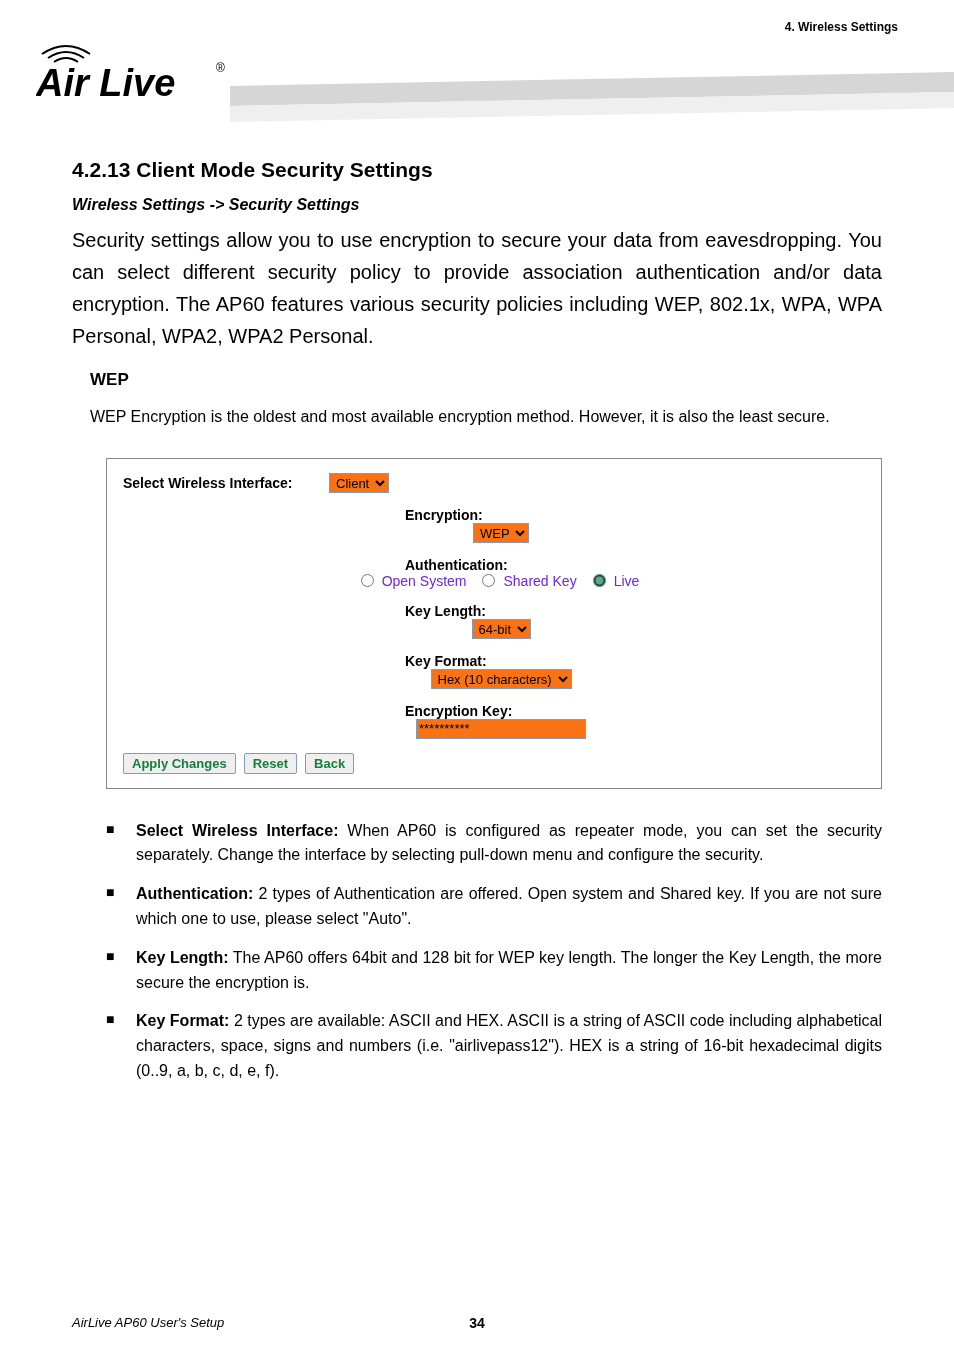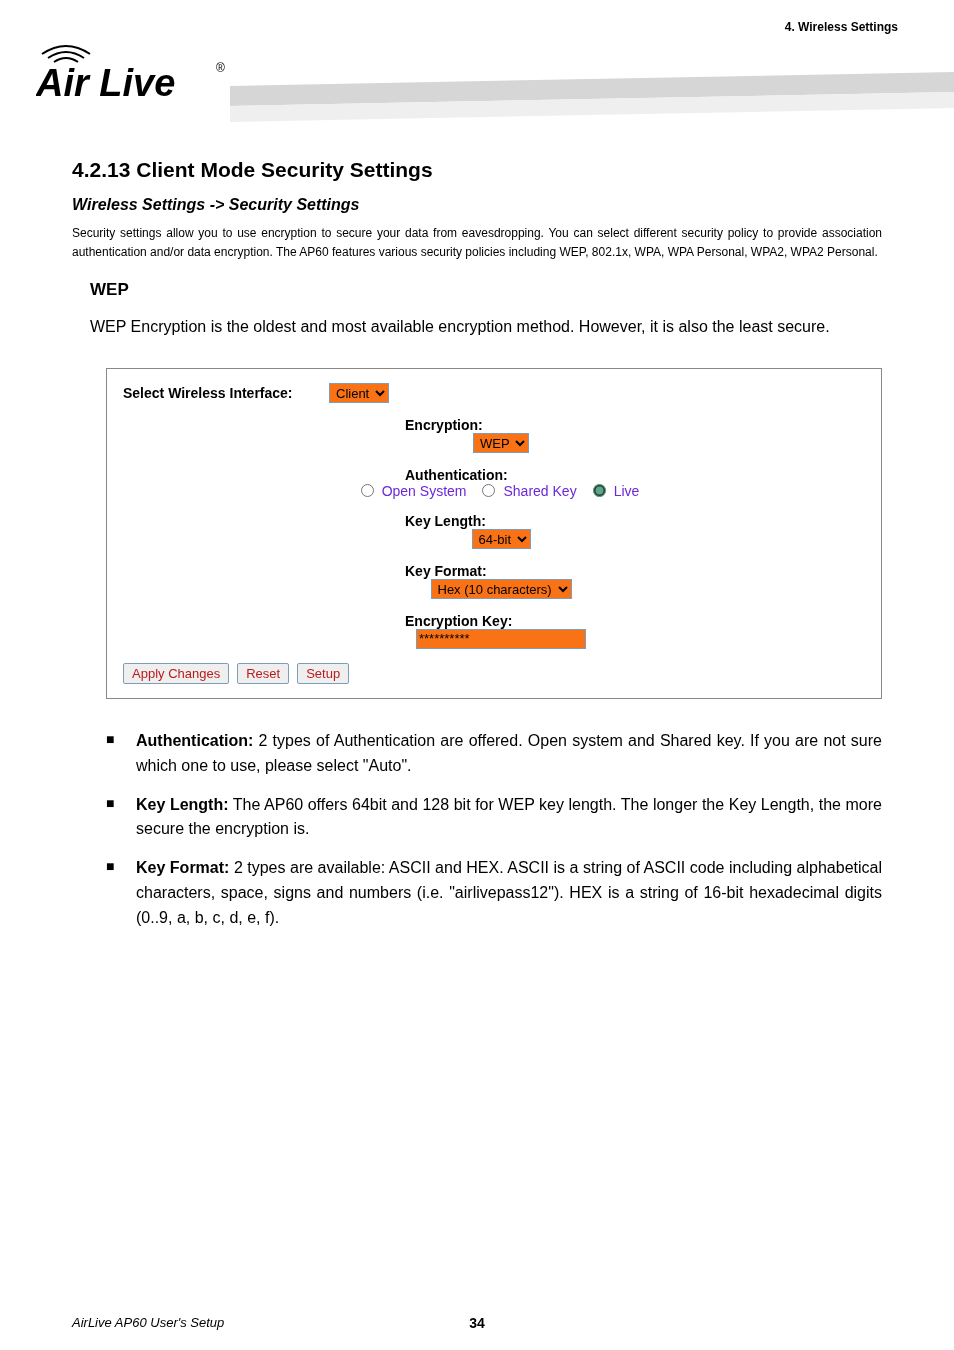--- a/index.html
+++ b/index.html
@@ -8,21 +8,21 @@
   .header { position: relative; height: 148px; }
   .header-text { position: absolute; top: 20px; right: 56px; font-size: 12px; color: #000; font-weight: bold; }
   .logo { position: absolute; top: 32px; left: 36px; }
   .logo svg { display: block; }
   .ribbon { position: absolute; top: 72px; left: 230px; right: 0; height: 52px; }
 
   .content { padding: 0 72px 0 72px; }
 
   h2.section-title { font-size: 21px; font-weight: bold; margin-top: 10px; margin-bottom: 14px; color: #000; }
   .subhead { font-style: italic; font-weight: bold; font-size: 16px; margin-bottom: 10px; }
-  p.body-text { font-size: 12px; line-height: 1.6; text-align: justify; margin-bottom: 18px; }
+  p.body-text { font-size: 20px; line-height: 1.6; text-align: justify; margin-bottom: 18px; }
 
   .wep-head { font-size: 17px; font-weight: bold; margin: 14px 0 14px 18px; }
   .wep-desc { font-size: 16px; line-height: 1.6; margin: 0 0 28px 18px; text-align: justify; }
 
   .panel { border: 1px solid #888; margin: 0 0 30px 34px; padding: 14px 16px 14px 16px; background: #fff; }
   .panel-title { color: #8c8c8c; font-size: 15px; font-weight: bold; display: flex; align-items: center; gap: 6px; margin-bottom: 18px; }
   .panel-title .circ { width: 14px; height: 14px; border: 2px solid #8c8c8c; border-radius: 50%; display: inline-flex; align-items: center; justify-content: center; }
   .panel-title .circ .dot { width: 4px; height: 4px; background: #8c8c8c; border-radius: 50%; }
 
   .row { display: flex; align-items: center; margin-bottom: 14px; }
@@ -31,21 +31,21 @@
   .row.indent .lbl { width: 192px; }
   .row .val { display: flex; align-items: center; gap: 6px; }
 
   select.fake, input.fake { font-family: Arial, sans-serif; font-size: 13px; border: 1px solid #7e9db9; background: #f97316; padding: 1px 2px; }
   select.fake { height: 20px; }
   .hex-input { width: 170px; height: 20px; }
 
   .radio-row span.rtxt { font-size: 14px; color: #6d28d9; margin-right: 6px; }
   input[type=radio] { margin: 0 2px 0 4px; accent-color: #5a8; }
 
-  .btn { font-size: 13px; border: 1px solid #7e9db9; background: #efefef; padding: 2px 8px; border-radius: 2px; color: #b91c1c; }
+  .btn { font-size: 13px; border: 1px solid #7e9db9; background: #efefef; padding: 2px 8px; border-radius: 2px; color: #15803d; font-weight: bold; }
   .btn-row { display: flex; gap: 8px; margin-top: 6px; }
 
   ul.bullets { list-style: none; margin-left: 34px; }
   ul.bullets li { position: relative; padding-left: 30px; font-size: 16px; line-height: 1.55; margin-bottom: 14px; text-align: justify; }
   ul.bullets li::before { content: "■"; position: absolute; left: 0; top: 0; font-size: 14px; }
 
   .footer { position: absolute; bottom: 20px; left: 72px; right: 72px; display: flex; font-size: 13px; }
   .footer .ftitle { font-style: italic; }
   .footer .fpage { position: absolute; left: 50%; transform: translateX(-50%); font-weight: bold; font-size: 14px; }
 </style>
@@ -136,25 +136,26 @@
     <div class="row indent">
       <div class="lbl">Encryption Key:</div>
       <div class="val">
         <input class="fake hex-input" type="text" value="**********" style="">
       </div>
     </div>
 
     <div class="btn-row">
       <button class="btn">Apply Changes</button>
       <button class="btn">Reset</button>
-      <button class="btn">Setup</button>
+      <button class="btn">Back</button>
     </div>
   </div>
 
   <ul class="bullets">
+    <li><b>Select Wireless Interface:</b><span>    When AP60 is configured as repeater mode, you can set the security separately. Change the interface by selecting pull-down menu and configure the security.</span></li>
     <li><b>Authentication:</b><span>    2 types of Authentication are offered.    Open system and Shared key.    If you are not sure which one to use, please select "Auto".</span></li>
     <li><b>Key Length:</b><span>    The AP60 offers 64bit and 128 bit for WEP key length.    The longer the Key Length, the more secure the encryption is.</span></li>
     <li><b>Key Format:</b><span>    2 types are available: ASCII and HEX.    ASCII is a string of ASCII code including alphabetical characters, space, signs and numbers (i.e. "airlivepass12").    HEX is a string of 16-bit hexadecimal digits (0..9, a, b, c, d, e, f).</span></li>
   </ul>
 </div>
 
 <div class="footer">
   <span class="ftitle">AirLive AP60 User's Setup</span>
   <span class="fpage">34</span>
 </div>

